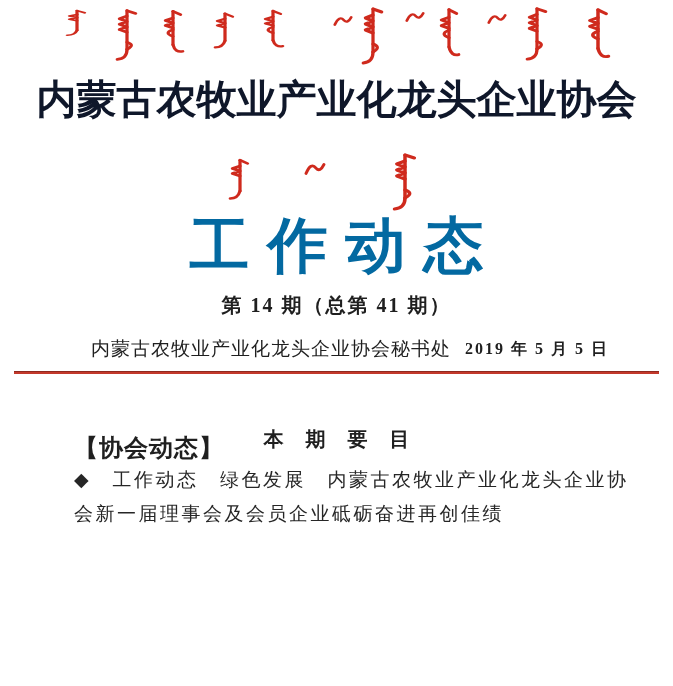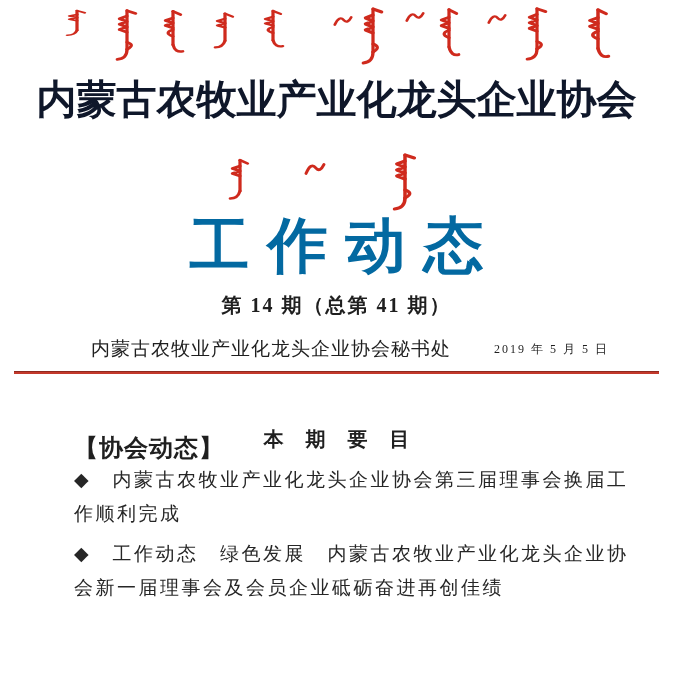--- a/index.html
+++ b/index.html
@@ -53,21 +53,21 @@
 
   
   #pub-row {
     top: 336px; left: 91px; width: 518px;
     display: flex;
     justify-content: space-between;
     align-items: center;
     white-space: nowrap;
   }
   #publisher { font-size: 19px; letter-spacing: 1px; }
-  #issue-date { font-size: 12px; letter-spacing: 2px; }
+  #issue-date { font-size: 16px; letter-spacing: 2px; font-weight: bold; }
 
   
   #red-rule {
     top: 371px; left: 14px; width: 645px; height: 0;
     border-top: 1px solid #8f2a1f;
     border-bottom: 2px solid #c3392b;
   }
 
   
   #toc-title {
@@ -165,22 +165,18 @@
   </div>
 
   <div id="red-rule" class="abs"></div>
 
   <div id="toc-title" class="abs">本期要目</div>
 
   <div id="category-header" class="abs">【协会动态】</div>
 
   <div id="toc-list" class="abs">
     <div class="toc-item">
-      <div class="toc-line">◆　内蒙古农牧业产业化龙头企业协会第三届理事会换届工</div>
-      <div class="toc-line">作顺利完成</div>
-    </div>
-    <div class="toc-item">
       <div class="toc-line">◆　工作动态　绿色发展　内蒙古农牧业产业化龙头企业协</div>
       <div class="toc-line">会新一届理事会及会员企业砥砺奋进再创佳绩</div>
     </div>
   </div>
 
 </div>
 
 </body></html>

